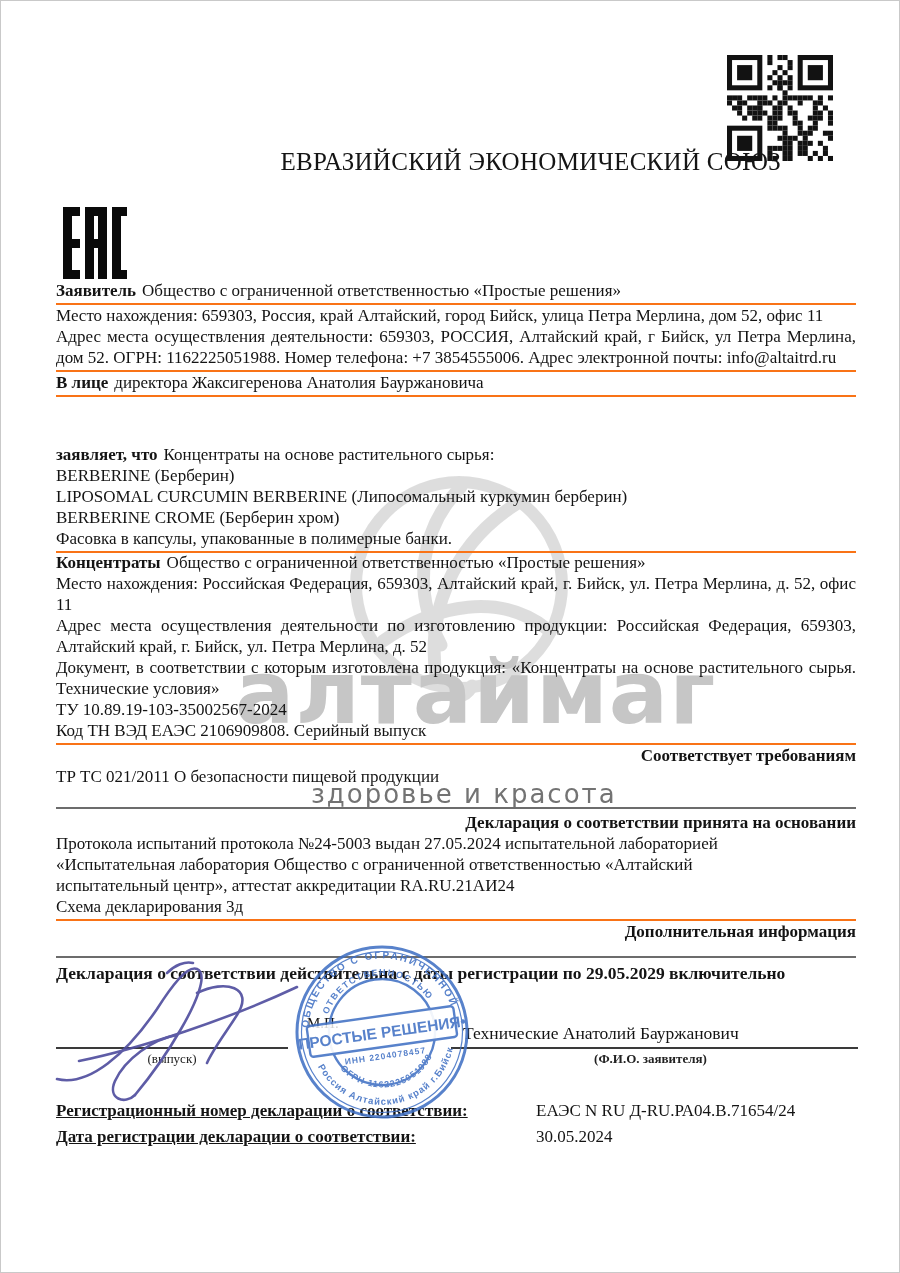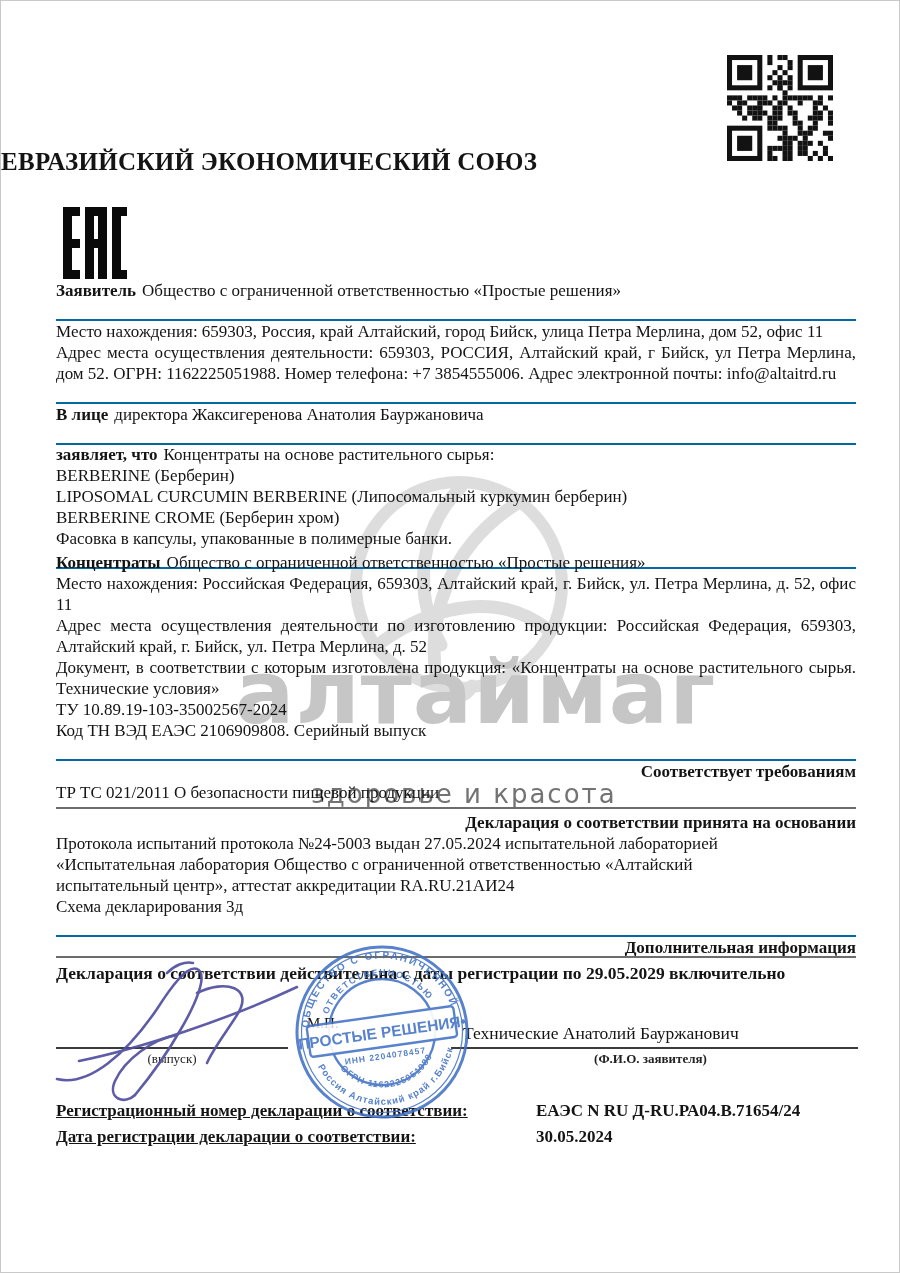--- a/index.html
+++ b/index.html
@@ -1,49 +1,49 @@
 <!DOCTYPE html>
 <html><head>
 <meta charset="utf-8">
 <style>
   html,body{margin:0;padding:0;background:#fff;}
   .page{position:relative;width:898px;height:1271px;background:#fff;border:1px solid #c9c9c9;
         font-family:"Liberation Serif","DejaVu Serif",serif;color:#141414;overflow:hidden;}
-  .t1,.t2{position:absolute;left:0;width:780px;text-align:left;font-weight:bold;font-size:25px;letter-spacing:.3px;}
+  .t1,.t2{position:absolute;left:0;width:780px;text-align:right;font-weight:normal;font-size:25px;letter-spacing:.3px;}
   .t1{top:147px;} .t2{top:178px;}
   .eac{position:absolute;left:62px;top:206px;}
   .qr{position:absolute;left:726px;top:54px;}
   
   .wm-logo{position:absolute;left:344px;top:470px;opacity:.55;z-index:0;}
   .wm-brand{position:absolute;left:226px;top:640px;font-family:"DejaVu Sans",sans-serif;font-weight:bold;
             font-size:88px;color:#c6c6c6;z-index:0;letter-spacing:1px;margin-left:8px;}
   .wm-tag{position:absolute;left:310px;top:778px;font-family:"DejaVu Sans",sans-serif;
           font-size:26px;color:#737373;z-index:0;letter-spacing:2px;}
   
   .blk{position:absolute;left:55px;width:800px;font-size:17px;line-height:21px;z-index:1;}
   .blk p{margin:0;}
   .jst{text-align:justify;}
   .lbl{margin-right:6px;}
   .bold{font-weight:bold;text-align:right;}
-  .sect{border-bottom:2px solid #0369a1;padding-bottom:18px;margin-bottom:3px;}
+  .sect{border-bottom:2px solid #f97316;padding-bottom:2px;margin-bottom:3px;}
   .rt{border-top:2px solid #6c6c6c;padding-top:3px;}
   
   .sig-svg{position:absolute;left:48px;top:956px;z-index:2;}
   .stamp-svg{position:absolute;left:292px;top:942px;z-index:2;}
   .sigline{position:absolute;left:55px;top:1046px;width:232px;border-top:2px solid #3a3a3a;z-index:1;}
   .fioline{position:absolute;left:450px;top:1046px;width:407px;border-top:2px solid #3a3a3a;z-index:1;}
   .cap{position:absolute;font-size:13px;color:#222;text-align:center;z-index:1;}
   .cap.sig{left:55px;top:1050px;width:232px;}
   .cap.fio{left:446px;top:1050px;width:407px;font-weight:bold;}
   .fio-name{position:absolute;left:462px;top:1022px;font-size:17.5px;z-index:1;}
   .mp{position:absolute;left:306px;top:1014px;font-size:15px;z-index:1;}
   .validity{position:absolute;left:55px;top:955px;width:800px;border-top:2px solid #6c6c6c;
             padding-top:5px;font-size:17.5px;font-weight:bold;z-index:1;}
   .reg-row{position:absolute;left:55px;width:800px;font-size:17px;z-index:1;}
-  .reg-row .v{position:absolute;left:480px;font-weight:bold;}
+  .reg-row .v{position:absolute;left:480px;font-weight:normal;}
   .reg-row .l{font-weight:bold;text-decoration:underline;}
 </style>
 </head>
 <body>
 
 <div class="page">
 
   <svg id="qr" class="qr" width="106" height="106" viewBox="0 0 105 105">
       <rect x="0" y="0" width="105" height="105" fill="#ffffff"></rect>
       <rect x="40" y="0" width="5" height="5" fill="#121212"></rect>

